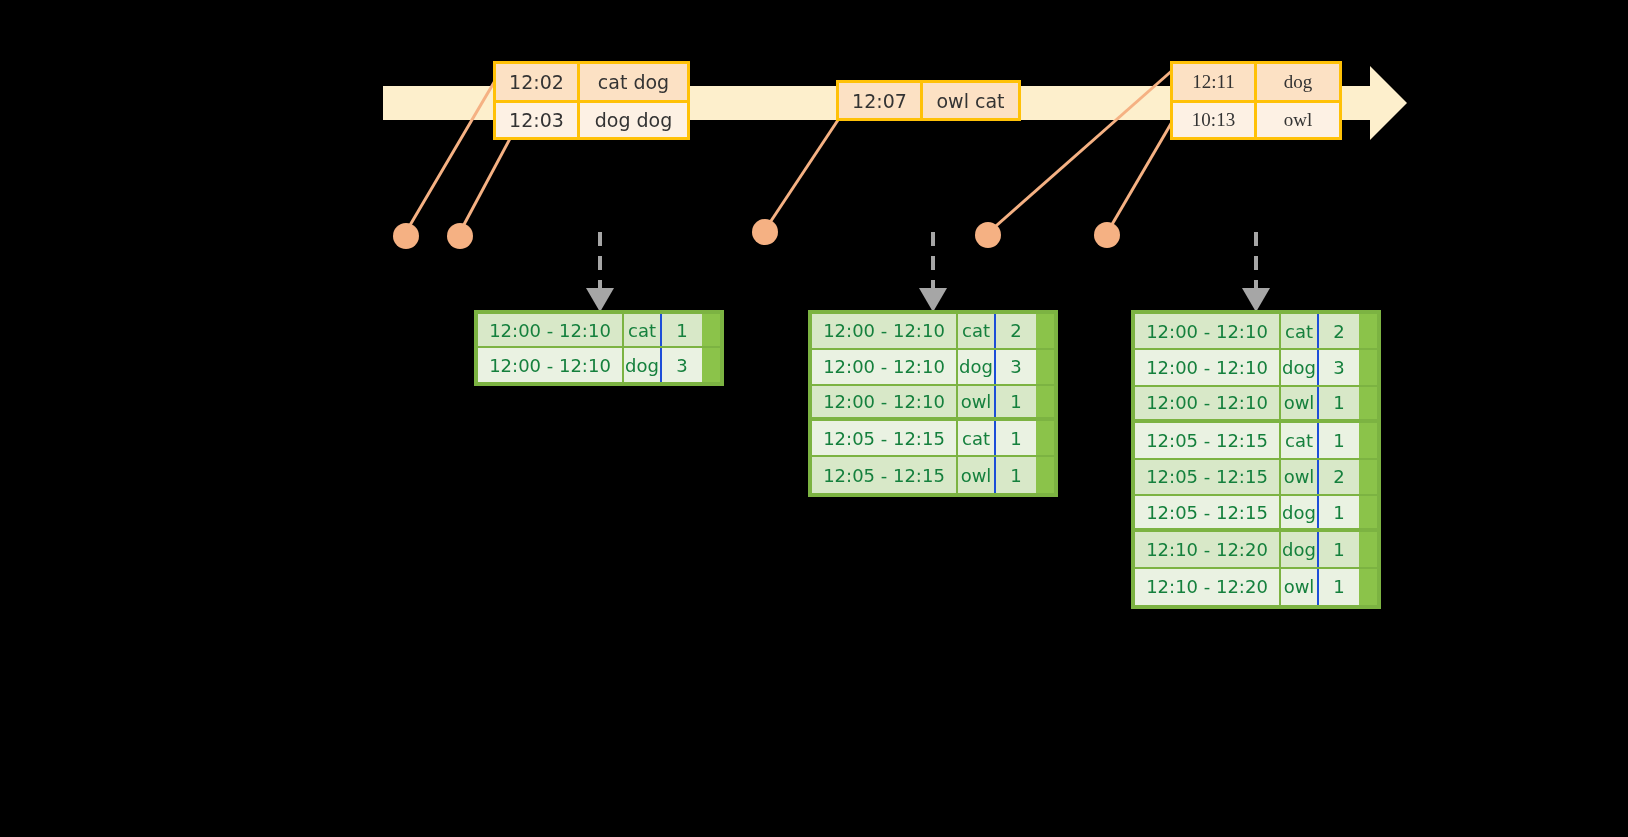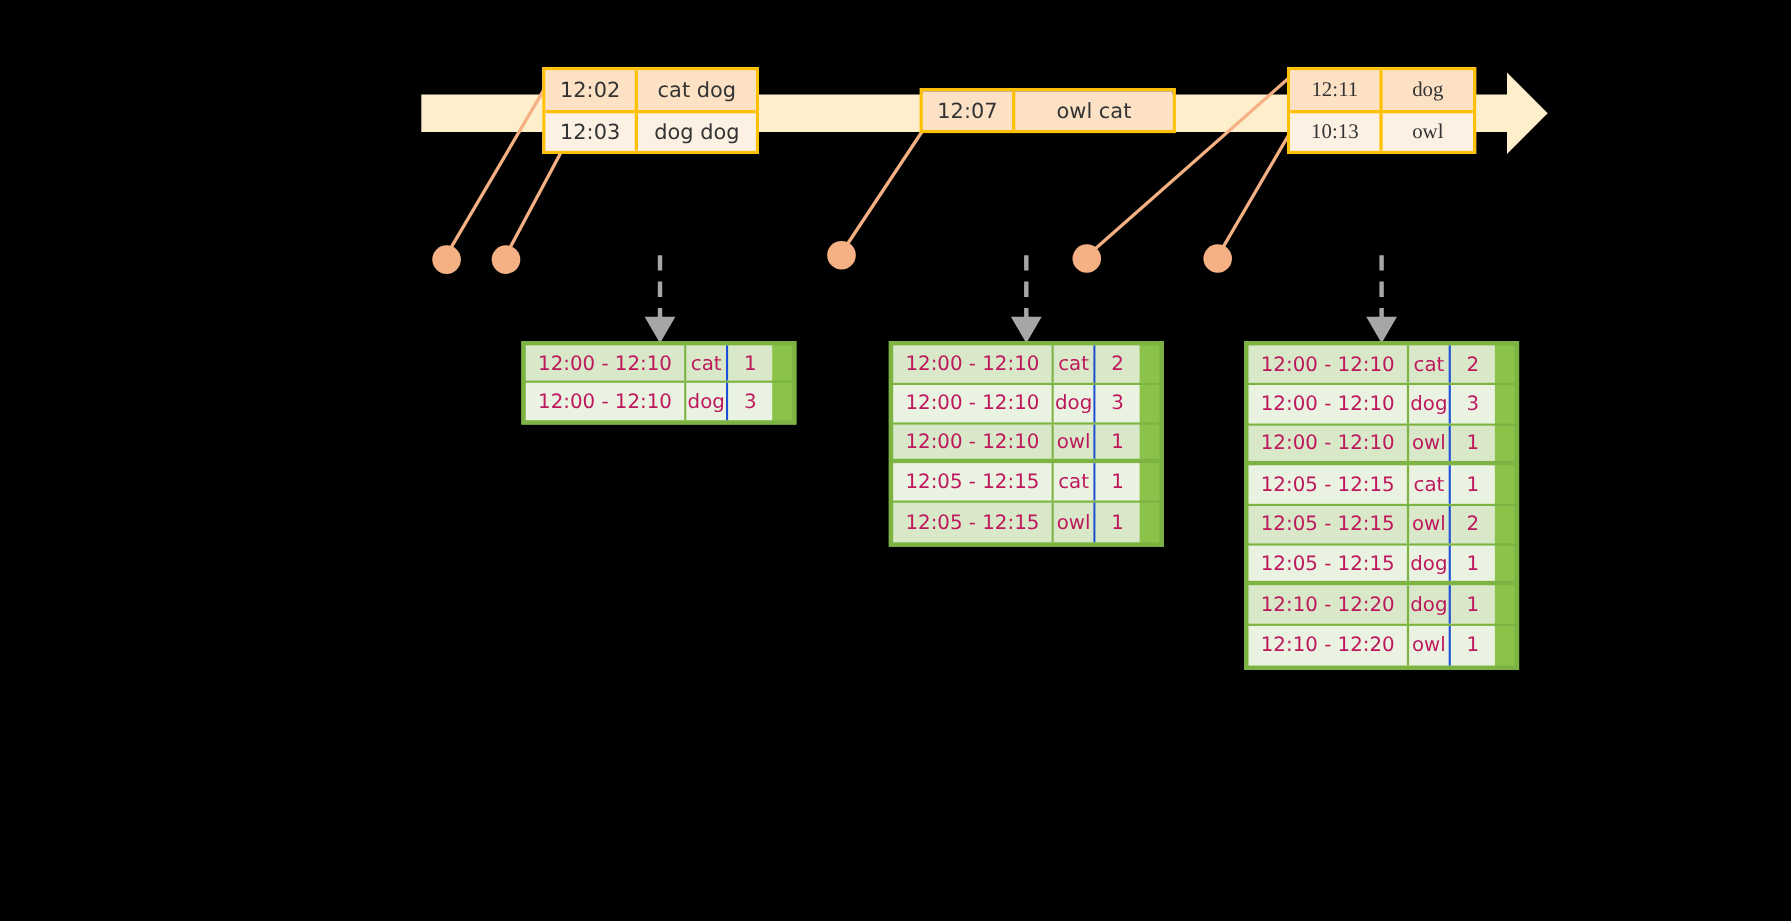--- a/index.html
+++ b/index.html
@@ -85,21 +85,21 @@
   }
   .result-row:last-child { border-bottom: none; }
   .result-row.shade-a .cell { background: #D8E8C8; }
   .result-row.shade-b .cell { background: #EAF2E2; }
   .result-row.group-end { border-bottom: 4px solid #7CB342; }
   .cell {
     display: flex;
     align-items: center;
     justify-content: center;
     font-size: 18px;
-    color: #be185d;
+    color: #15803d;
     box-sizing: border-box;
     white-space: nowrap;
   }
   .cell.c-window {
     width: 146px;
     border-right: 2px solid #7CB342;
   }
   .cell.c-word {
     width: 38px;
     border-right: 2px solid #1d4ed8;
@@ -149,21 +149,21 @@
     <div class="event-row shade-a">
       <div class="event-time">12:02</div>
       <div class="event-words">cat dog</div>
     </div>
     <div class="event-row shade-b">
       <div class="event-time">12:03</div>
       <div class="event-words">dog dog</div>
     </div>
   </div>
 
-  <div class="event-box" style="left:836px; top:80px; width:233px; height:41px;">
+  <div class="event-box" style="left:836px; top:80px; width:185px; height:41px;">
     <div class="event-row shade-a">
       <div class="event-time">12:07</div>
       <div class="event-words">owl cat</div>
     </div>
   </div>
 
   <div class="event-box" style="left:1170px; top:61px; width:172px; height:79px;font-family:Liberation Serif, serif;">
     <div class="event-row shade-a">
       <div class="event-time">12:11</div>
       <div class="event-words">dog</div>

